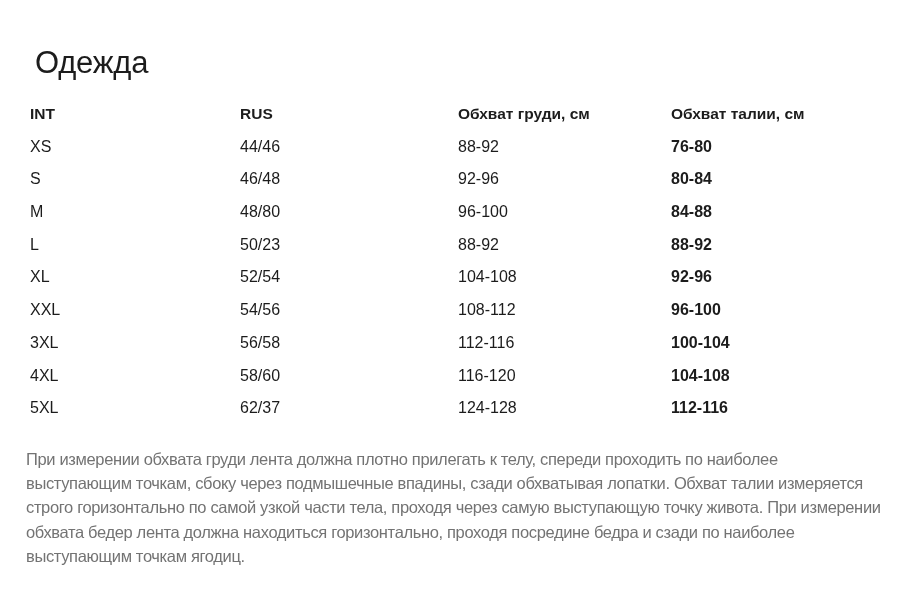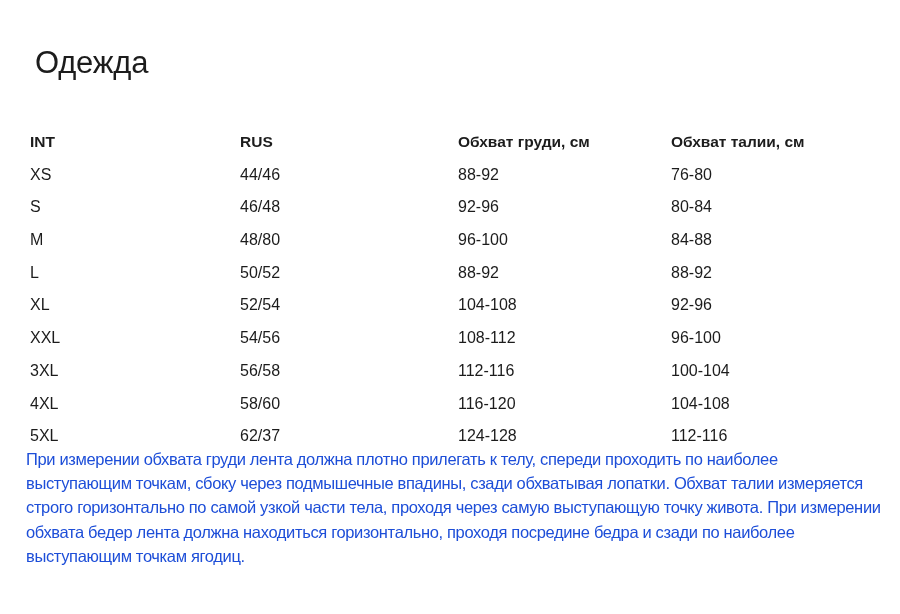--- a/index.html
+++ b/index.html
@@ -24,51 +24,50 @@
       font-weight: 400;
       letter-spacing: -0.2px;
       color: #1c1c1c;
       line-height: 40px;
     }
     .size-table {
       position: absolute;
       left: 30px;
       top: 98px;
       width: 860px;
-      margin-top: 28px;
     }
     .row {
       position: relative;
       height: 32.7px;
       font-size: 16px;
       line-height: 32.7px;
     }
     .cell {
       position: absolute;
       top: 0;
       white-space: nowrap;
     }
     .c0 { left: 0px; }
     .c1 { left: 210px; }
     .c2 { left: 428px; }
-    .c3 { left: 641px; }
+    .c3 { left: 641px; font-weight: bold; }
     .row.header .cell {
       font-weight: 700;
       font-size: 15.5px;
     }
     .note {
       position: absolute;
       left: 26px;
       top: 447px;
       width: 860px;
       margin: 0;
       font-size: 16.5px;
       line-height: 24.2px;
       letter-spacing: -0.35px;
-      color: #1d4ed8;
+      color: #737373;
     }
   </style>
 </head>
 <body>
 
 <h1 class="title">Одежда</h1>
 
 <div class="size-table">
   <div class="row header">
     <span class="cell c0">INT</span>
@@ -90,21 +89,21 @@
     <span class="cell c3">80-84</span>
   </div>
   <div class="row">
     <span class="cell c0">M</span>
     <span class="cell c1">48/80</span>
     <span class="cell c2">96-100</span>
     <span class="cell c3">84-88</span>
   </div>
   <div class="row">
     <span class="cell c0">L</span>
-    <span class="cell c1">50/52</span>
+    <span class="cell c1">50/23</span>
     <span class="cell c2">88-92</span>
     <span class="cell c3">88-92</span>
   </div>
   <div class="row">
     <span class="cell c0">XL</span>
     <span class="cell c1">52/54</span>
     <span class="cell c2">104-108</span>
     <span class="cell c3">92-96</span>
   </div>
   <div class="row">

